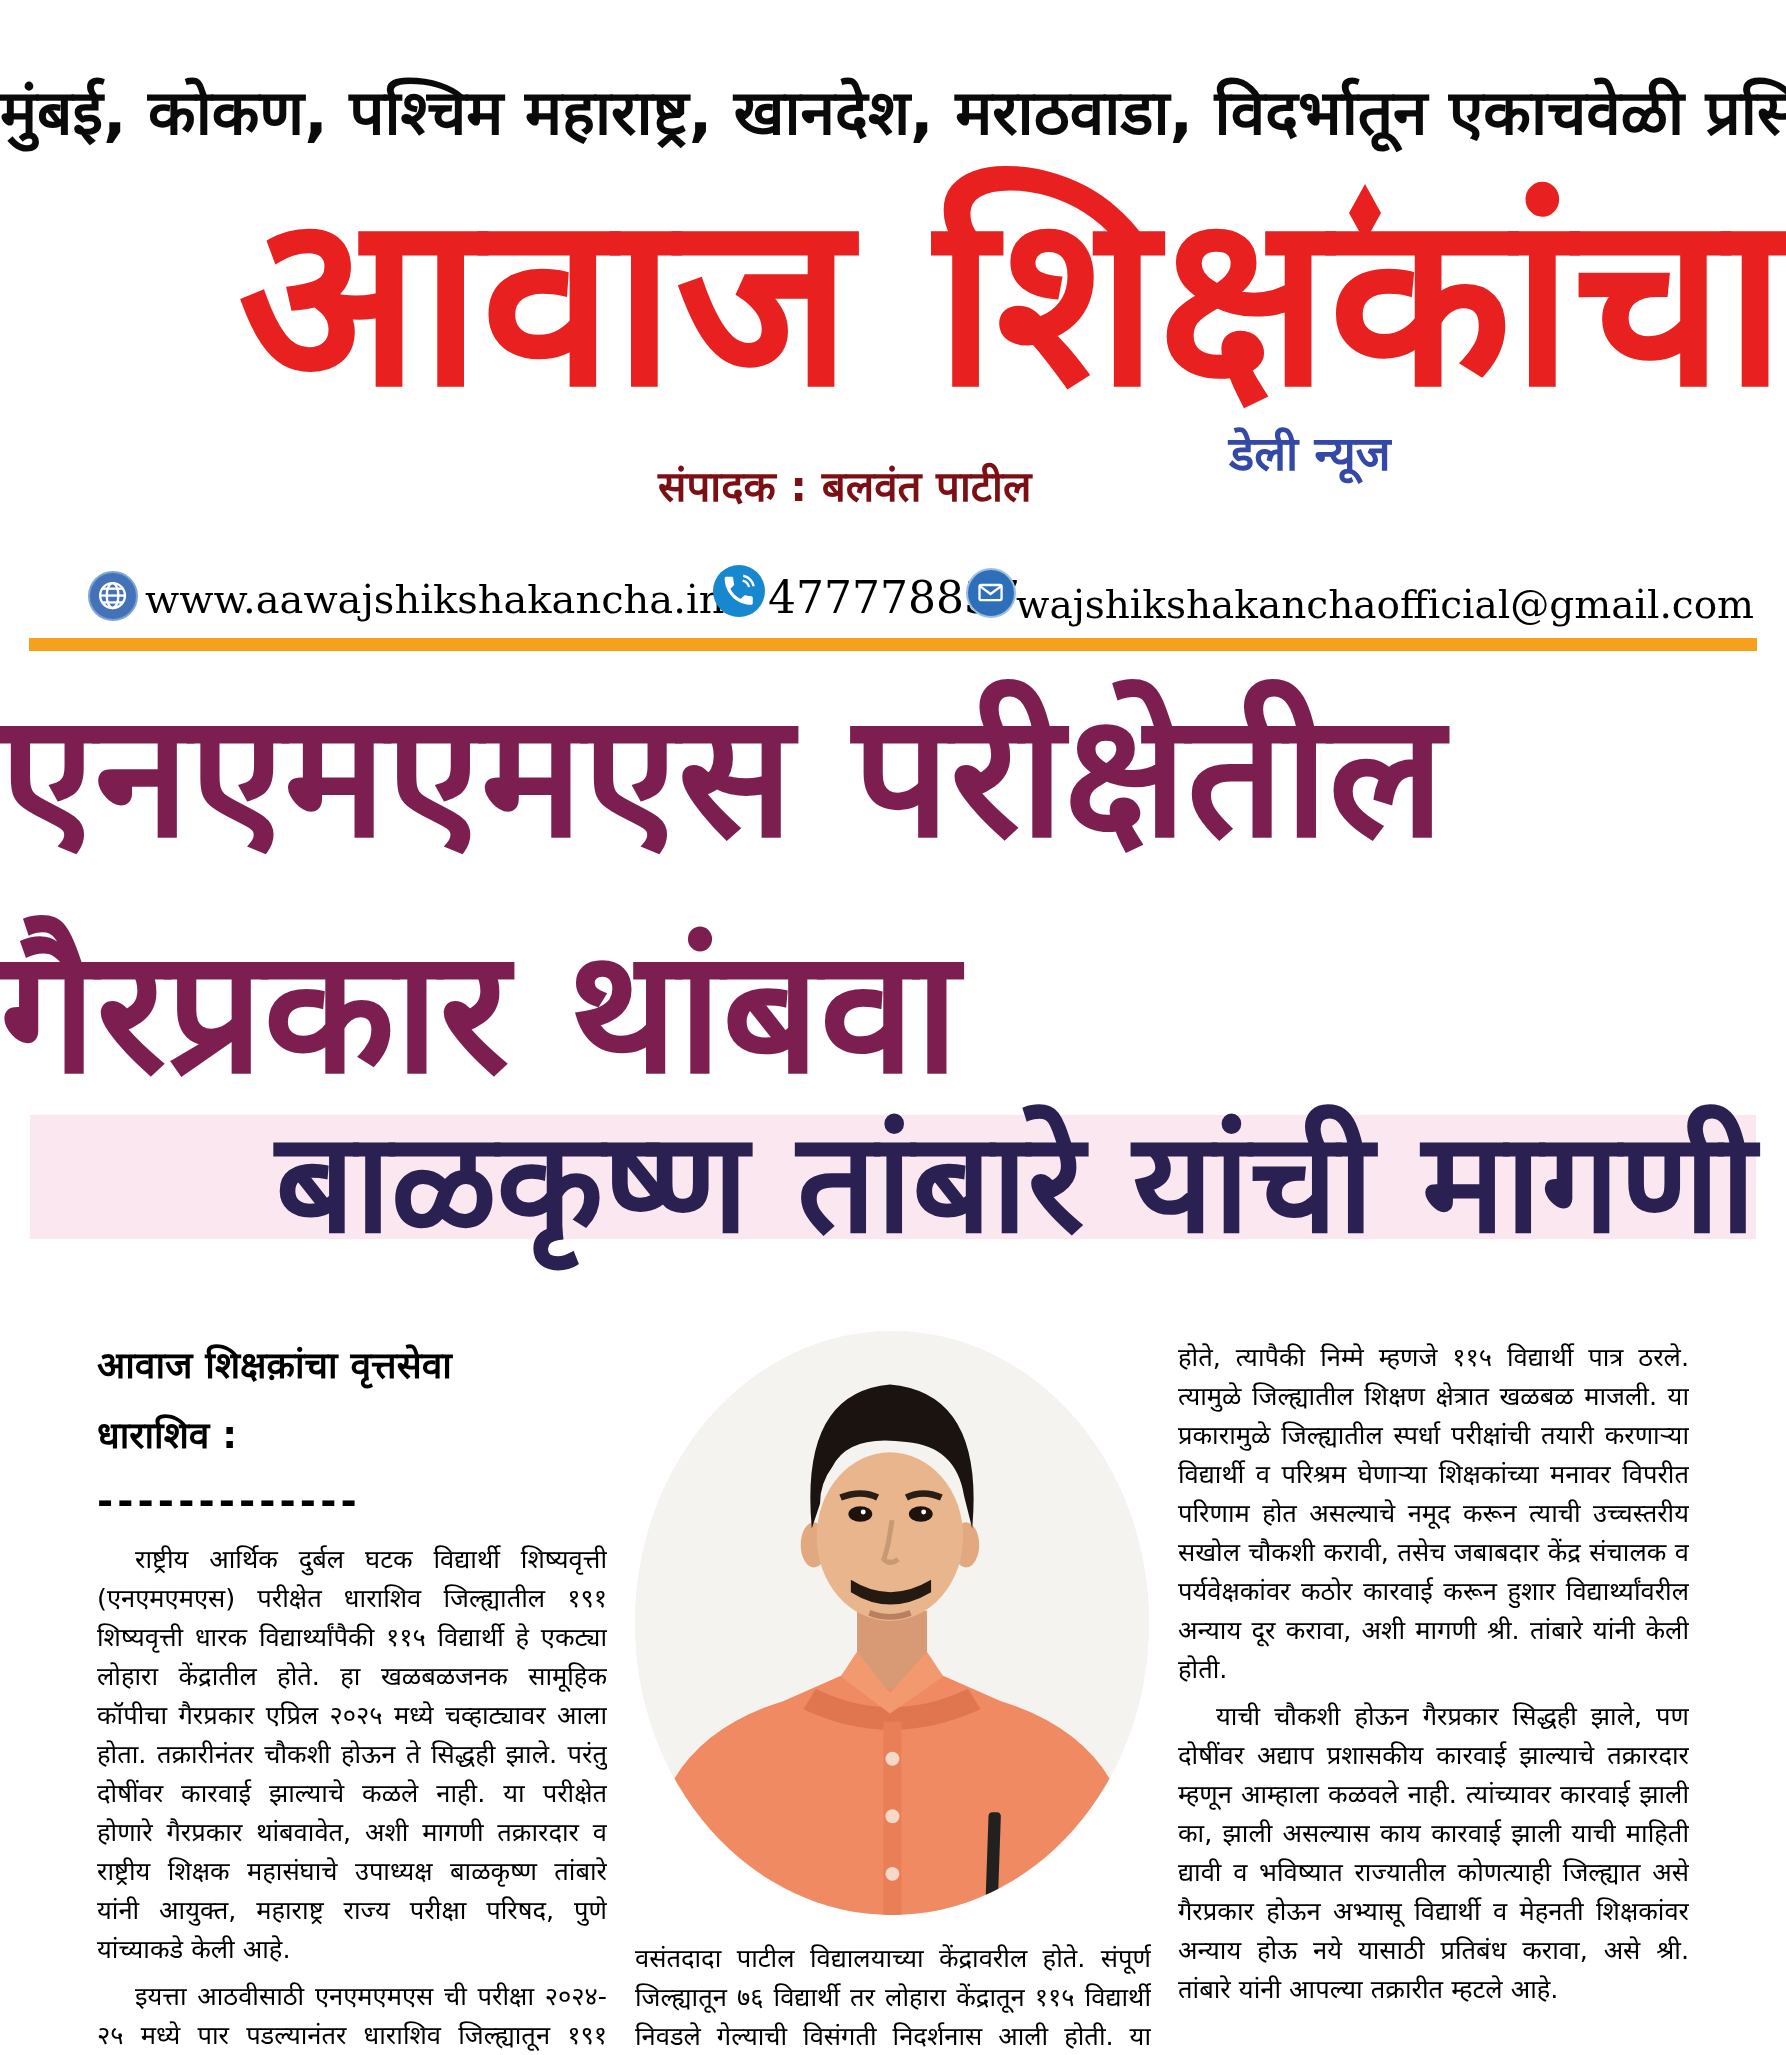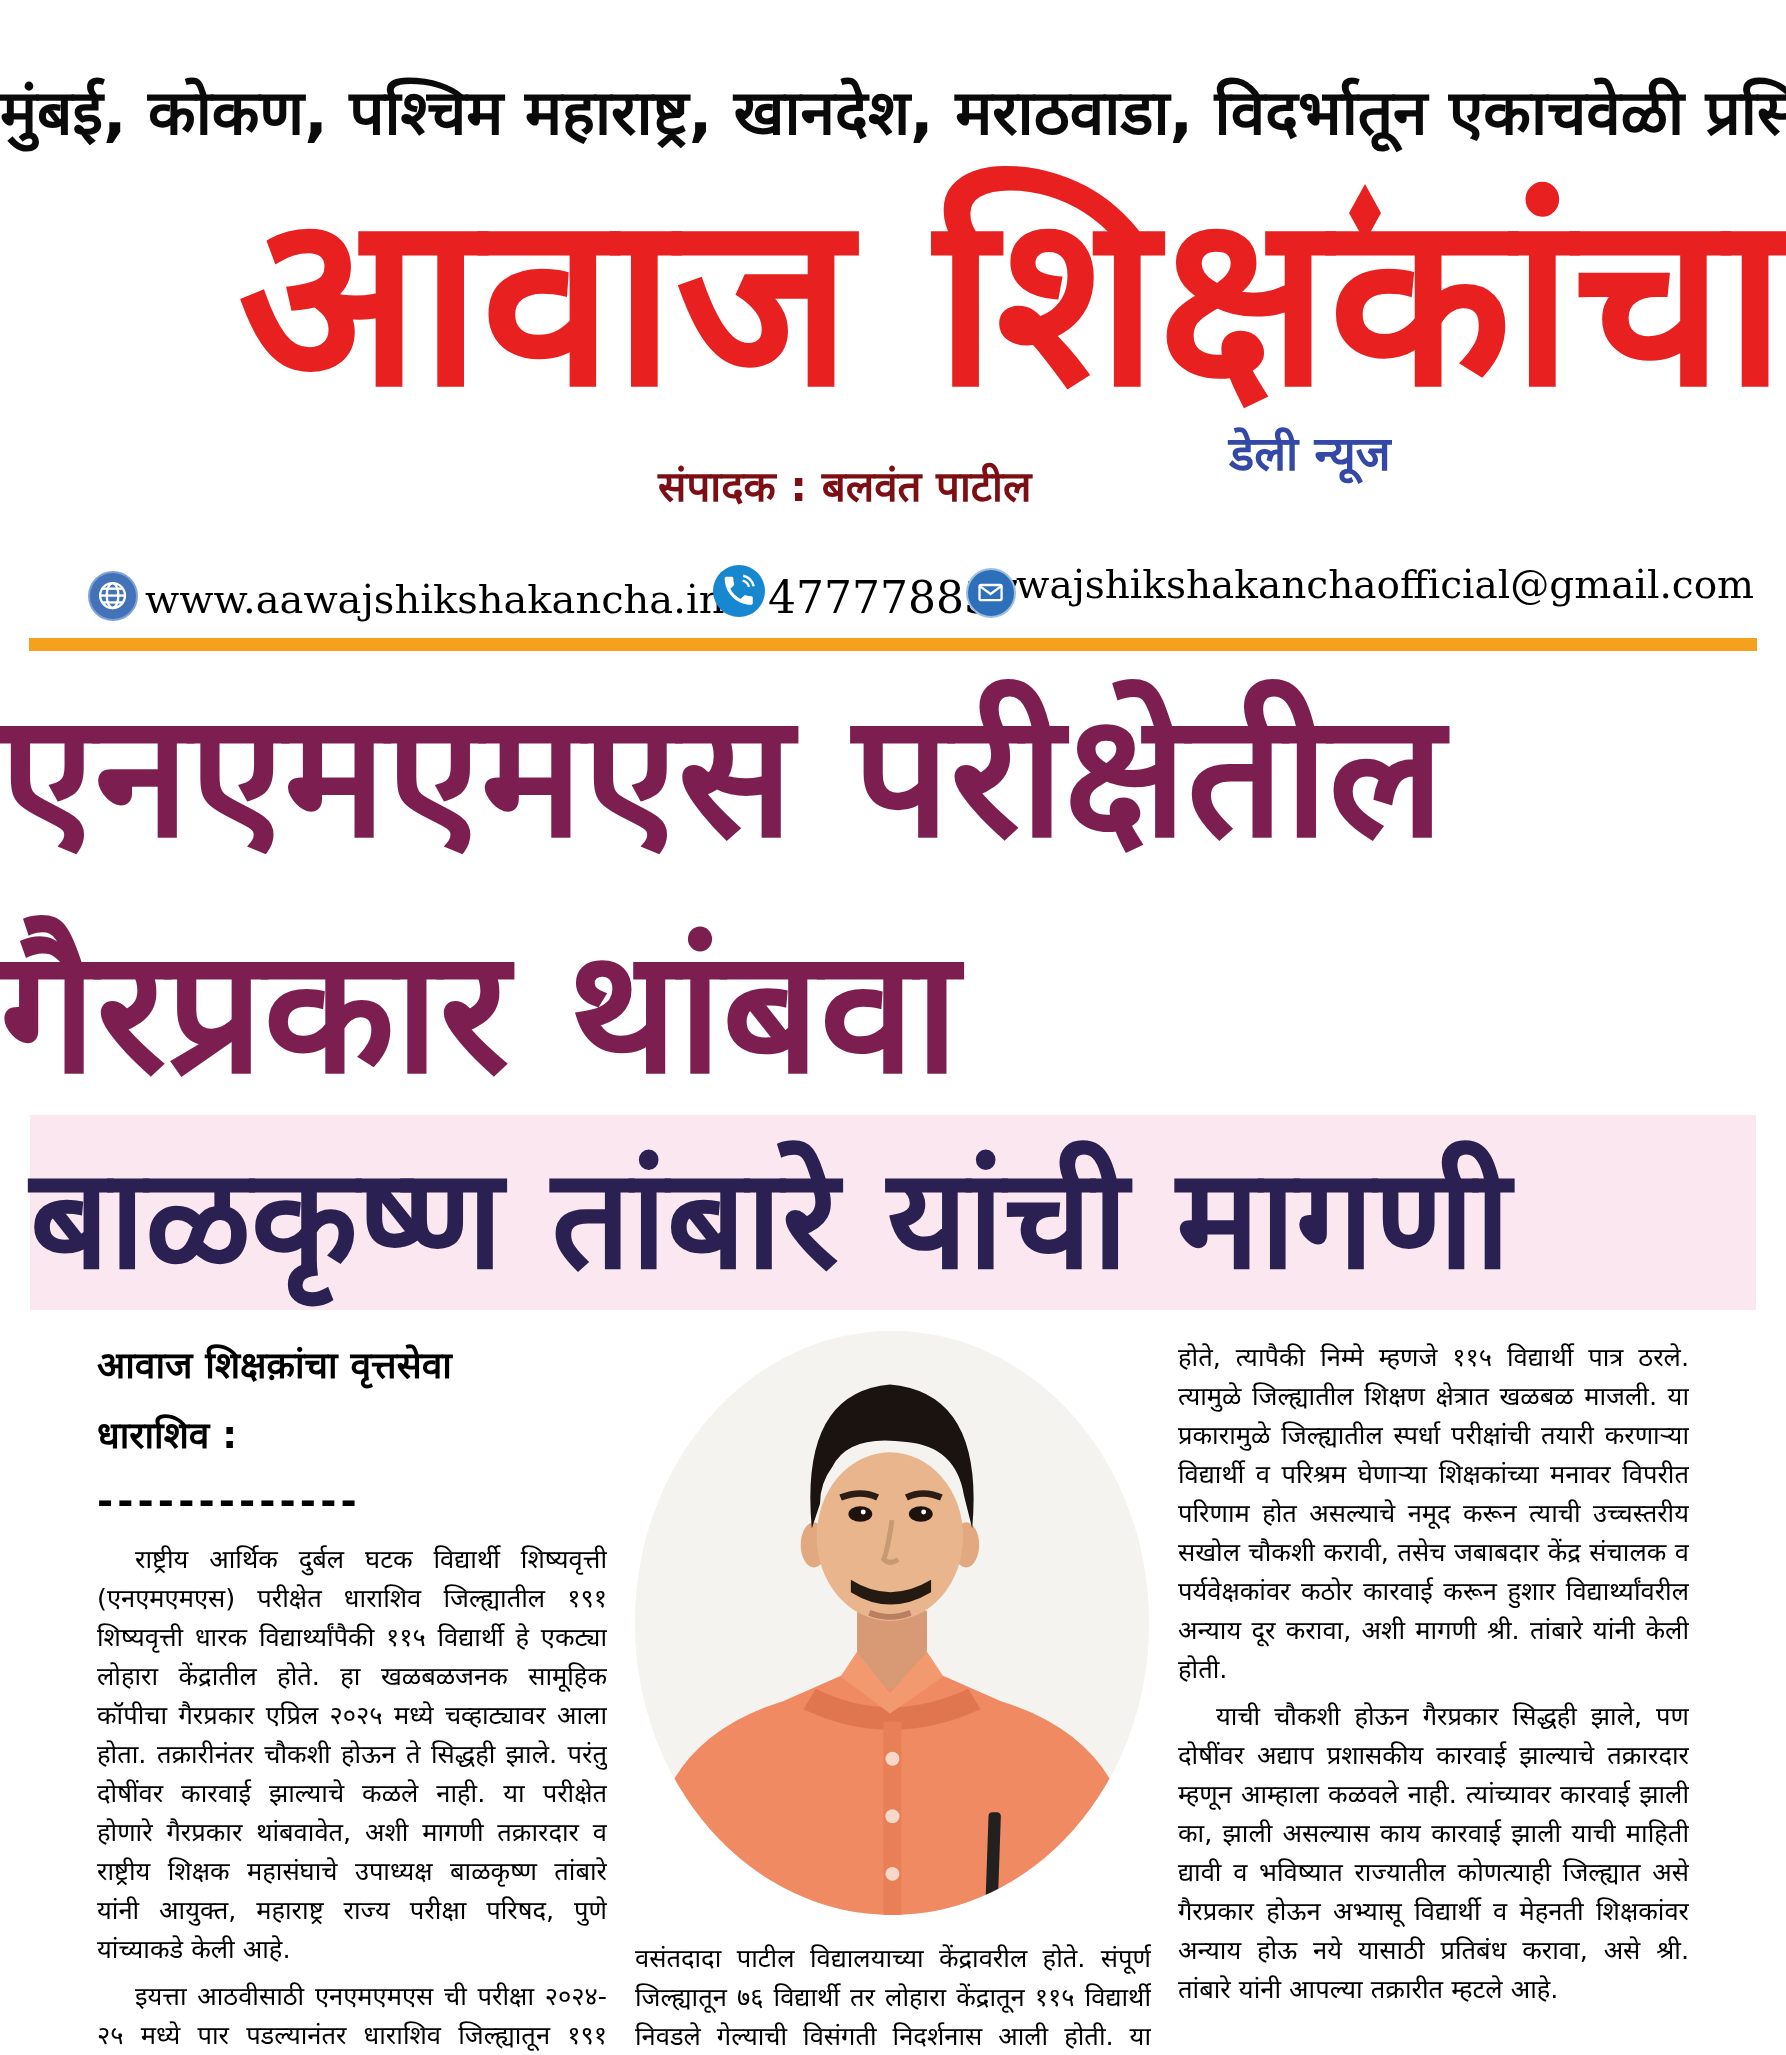--- a/index.html
+++ b/index.html
@@ -17,30 +17,30 @@
 
   
   .cicon{width:46px;height:46px;border-radius:50%;display:flex;align-items:center;justify-content:center;}
   .cicon svg{width:72%;height:72%;}
   .c-globe{left:88px;top:571px;background:#4472b8;border:2.5px solid #7ea3d6;}
   .c-phone{left:713px;top:565px;background:#1788cf;width:52px;height:52px;}
   .c-mail{left:966px;top:568px;background:#2e6fba;border:2.9px solid #9dbfe2;}
   .ctext{font-family:"DejaVu Serif","DejaVu Sans",serif;color:#000000;white-space:nowrap;}
   .website{left:145px;top:576px;font-size:40px;}
   .phone{left:768px;top:572px;font-size:44px;}
-  .email{left:1016px;top:562px;font-size:39px;}
+  .email{left:1016px;top:582px;font-size:39px;}
 
   .orange-rule{left:29px;right:29px;top:638px;height:13px;background:#f5a11e;}
 
   
   .headline1{left:0;right:0;top:673px;text-align:left;font-size:171px;line-height:1.2;font-weight:bold;color:#7c1e4f;white-space:nowrap;}
   .headline2{left:0;right:0;top:909px;text-align:left;font-size:171px;line-height:1.2;font-weight:bold;color:#7c1e4f;white-space:nowrap;}
 
   
-  .band{left:30px;right:30px;top:1115px;height:195px;background:#fae7f0;display:flex;align-items:center;justify-content:flex-start;}
+  .band{left:30px;right:30px;top:1115px;height:124px;background:#fae7f0;display:flex;align-items:center;justify-content:flex-end;}
   .band-text{font-size:139px;font-weight:bold;color:#2a2152;white-space:nowrap;}
 
   
   .col{top:1331px;height:911px;overflow:hidden;text-align:justify;}
   .col1{left:97px;width:510px;}
   .col2{left:635px;width:516px;text-align:justify;}
   .col3{left:1178px;width:511px;}
   .byline{font-size:37px;font-weight:bold;line-height:70px;color:#000;}
   .divider{font-size:39px;font-weight:bold;letter-spacing:4.1px;line-height:62px;color:#000;white-space:nowrap;overflow:hidden;}
   .para{font-size:25.5px;line-height:39px;color:#000;margin:7.4px 0 0 0;text-indent:38px;}

